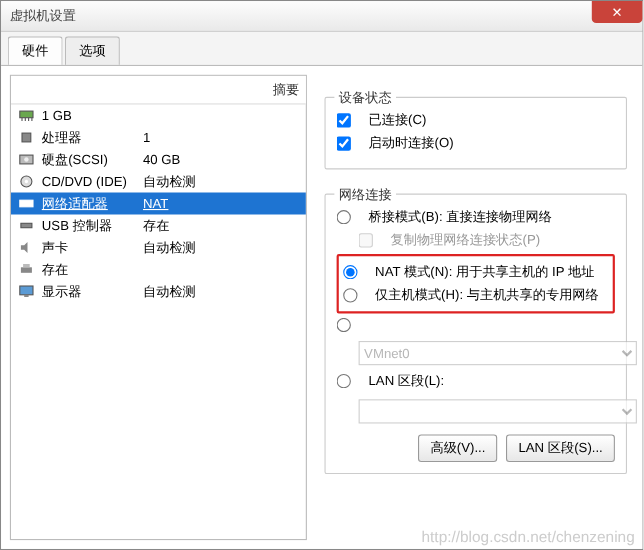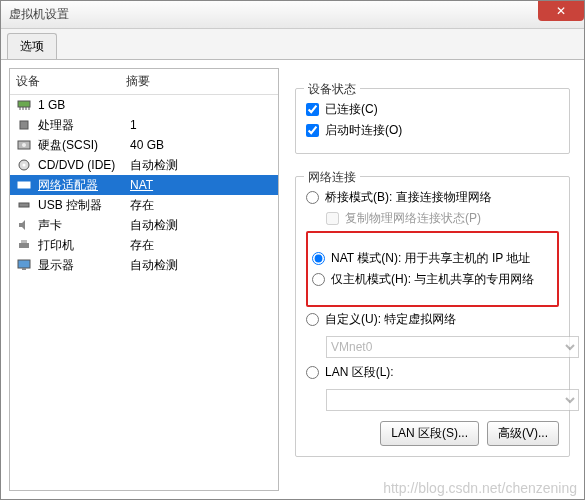--- a/index.html
+++ b/index.html
@@ -8,59 +8,59 @@
   .titlebar { height: 28px; background: linear-gradient(#fdfdfd,#e9e9e9); display: flex; align-items: center; padding-left: 8px; border-bottom: 1px solid #ccc; position: relative; }
   .titlebar .title { color: #444; }
   .titlebar .close { position: absolute; right: 0; top: 0; width: 46px; height: 20px; background: #c9433a; border-bottom-left-radius: 4px; border-bottom-right-radius: 4px; display: flex; align-items: center; justify-content: center; color: #fff; font-size: 14px; }
   .tabs { display: flex; padding: 4px 6px 0 6px; background: #f4f4f4; }
   .tab { padding: 4px 12px; border: 1px solid #bbb; border-bottom: none; background: #fdfdfd; margin-right: 2px; border-top-left-radius: 3px; border-top-right-radius: 3px; }
   .tab.inactive { background: #eee; }
   .body { display: flex; flex: 1; background: #fff; padding: 8px; gap: 10px; border-top: 1px solid #bbb; }
   .left { width: 270px; border: 1px solid #bbb; background: #fff; }
   .cols { display: flex; border-bottom: 1px solid #ddd; padding: 4px 6px; color: #333; background: #fff; }
   .col1 { width: 110px; }
-  .col2 { flex: 1; }
+  .col2 { flex: 1; text-align: right; }
   .row { display: flex; align-items: center; padding: 2px 6px; height: 20px; }
   .row .icon { width: 16px; height: 14px; margin-right: 6px; display: inline-flex; align-items: center; justify-content: center; }
   .row .dev { width: 92px; }
   .row .sum { flex: 1; }
   .row.selected { background: #1e74d2; color: #fff; text-decoration: underline; }
   .right { flex: 1; display: flex; flex-direction: column; gap: 6px; padding: 4px 6px; }
   .group { border: 1px solid #ccc; padding: 8px 10px 10px 10px; border-radius: 2px; position: relative; margin-top: 16px; }
   .group .legend { position: absolute; top: -8px; left: 8px; background: #fff; padding: 0 4px; color: #333; }
-  .chk, .rad { display: flex; align-items: center; gap: 6px; margin: 4px 0; }
+  .chk, .rad { display: flex; align-items: center; gap: 16px; margin: 4px 0; }
   .chk input, .rad input { margin: 0; }
   .indent { margin-left: 20px; }
   .disabled { color: #999; }
-  .redbox { border: 2px solid #d22; padding: 13px 4px; border-radius: 2px; }
+  .redbox { border: 2px solid #d22; padding: 2px 4px; border-radius: 2px; }
   select.combo { width: 100%; height: 22px; border: 1px solid #bbb; background: #fff; color: #999; margin-top: 4px; }
   .btnrow { display: flex; justify-content: flex-end; gap: 8px; margin-top: 10px; }
   .btn { padding: 3px 10px; border: 1px solid #999; background: linear-gradient(#fff,#e7e7e7); border-radius: 3px; }
   .watermark { position: absolute; bottom: 4px; right: 8px; color: #ccc; font-size: 14px; }
   svg { display:block; }
 </style>
 </head>
 <body>
 
 <div class="window">
   <div class="titlebar">
     <span class="title">虚拟机设置</span>
     <div class="close">
       <span>✕</span>
     </div>
   </div>
 
   <div class="tabs">
+    <div class="tab">硬件</div>
     <div class="tab inactive">选项</div>
   </div>
 
   <div class="body">
     <div class="left">
       <div class="cols">
-        <div class="col1">设备</div>
         <div class="col2">摘要</div>
       </div>
       <div id="devrows">
           <div class="row">
             <span class="icon">
               <svg width="14" height="12">
                 <rect x="1" y="2" width="12" height="6" fill="#6aa84f" stroke="#555"></rect>
                 <line x1="3" y1="8" x2="3" y2="11" stroke="#555"></line>
                 <line x1="6" y1="8" x2="6" y2="11" stroke="#555"></line>
                 <line x1="9" y1="8" x2="9" y2="11" stroke="#555"></line>
@@ -125,21 +125,20 @@
             <span class="dev">声卡</span>
             <span class="sum">自动检测</span>
           </div>
           <div class="row">
             <span class="icon">
               <svg width="14" height="12">
                 <rect x="2" y="4" width="10" height="5" fill="#888"></rect>
                 <rect x="4" y="1" width="6" height="3" fill="#bbb"></rect>
               </svg>
             </span>
-            <span class="dev">打印机</span>
             <span class="sum">存在</span>
           </div>
           <div class="row">
             <span class="icon">
               <svg width="14" height="12">
                 <rect x="1" y="1" width="12" height="8" fill="#5b9bd5" stroke="#555"></rect>
                 <rect x="5" y="9" width="4" height="2" fill="#888"></rect>
               </svg>
             </span>
             <span class="dev">显示器</span>
@@ -179,35 +178,34 @@
             <span>NAT 模式(N): 用于共享主机的 IP 地址</span>
           </label>
           <label class="rad">
             <input type="radio" name="net" style="">
             <span>仅主机模式(H): 与主机共享的专用网络</span>
           </label>
         </div>
 
         <label class="rad">
           <input type="radio" name="net" style="">
-          <span>自定义(U): 特定虚拟网络</span>
         </label>
         <select class="combo indent" disabled="">
           <option>VMnet0</option>
         </select>
 
         <label class="rad" style="margin-top:6px">
           <input type="radio" name="net" style="">
           <span>LAN 区段(L):</span>
         </label>
         <select class="combo indent" disabled="">
           <option></option>
         </select>
 
         <div class="btnrow">
+          <button class="btn">高级(V)...</button>
           <button class="btn">LAN 区段(S)...</button>
-          <button class="btn">高级(V)...</button>
         </div>
       </div>
     </div>
   </div>
   <div class="watermark">http://blog.csdn.net/chenzening</div>
 </div>
 
 </body></html>

